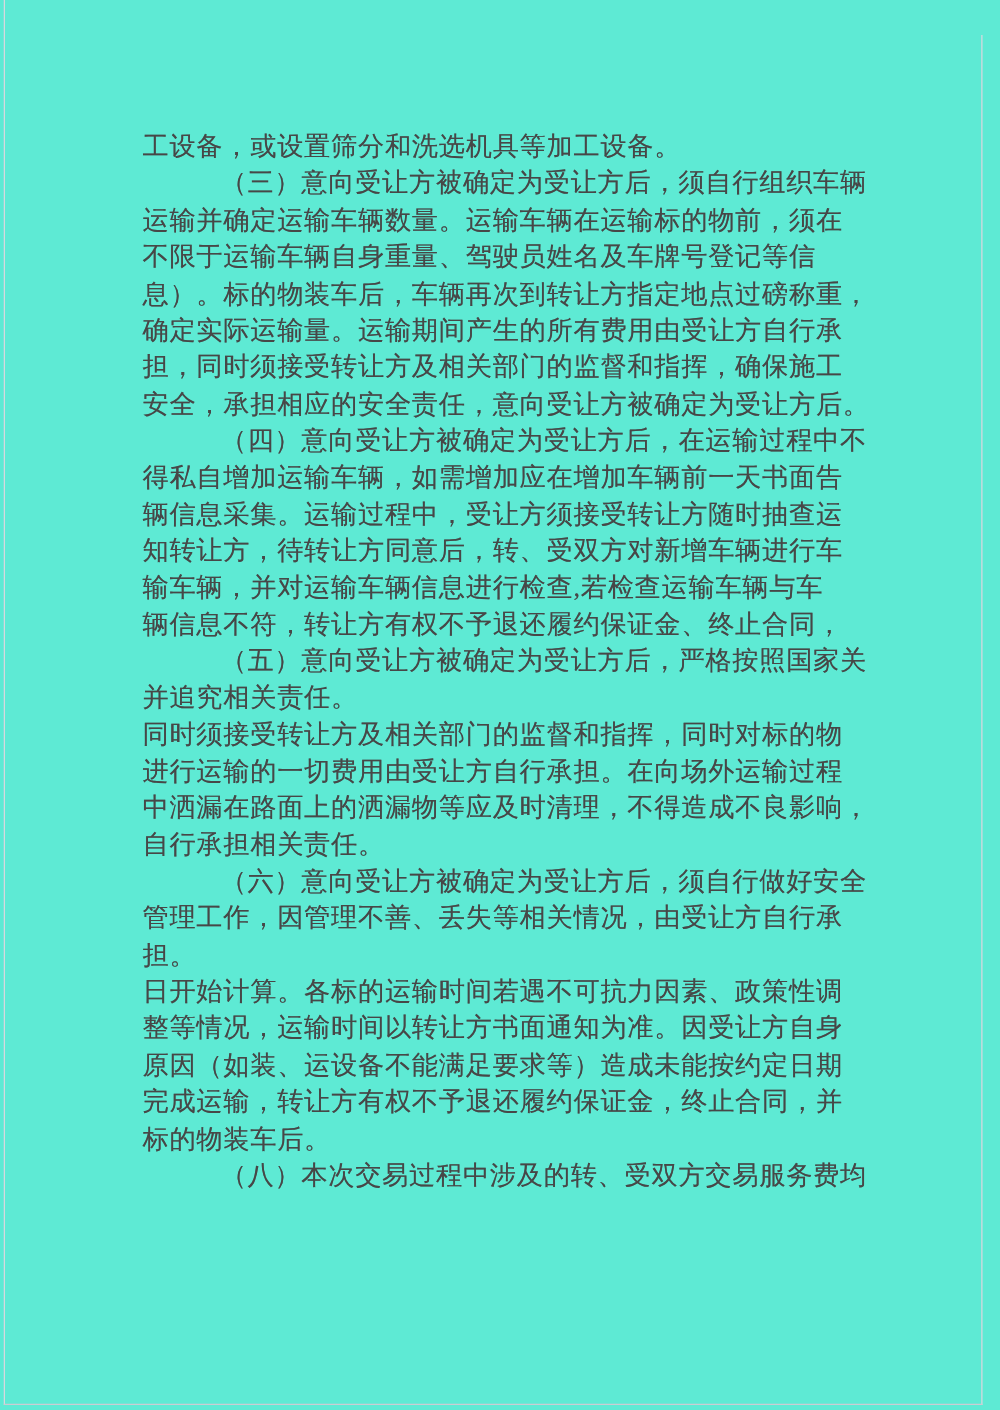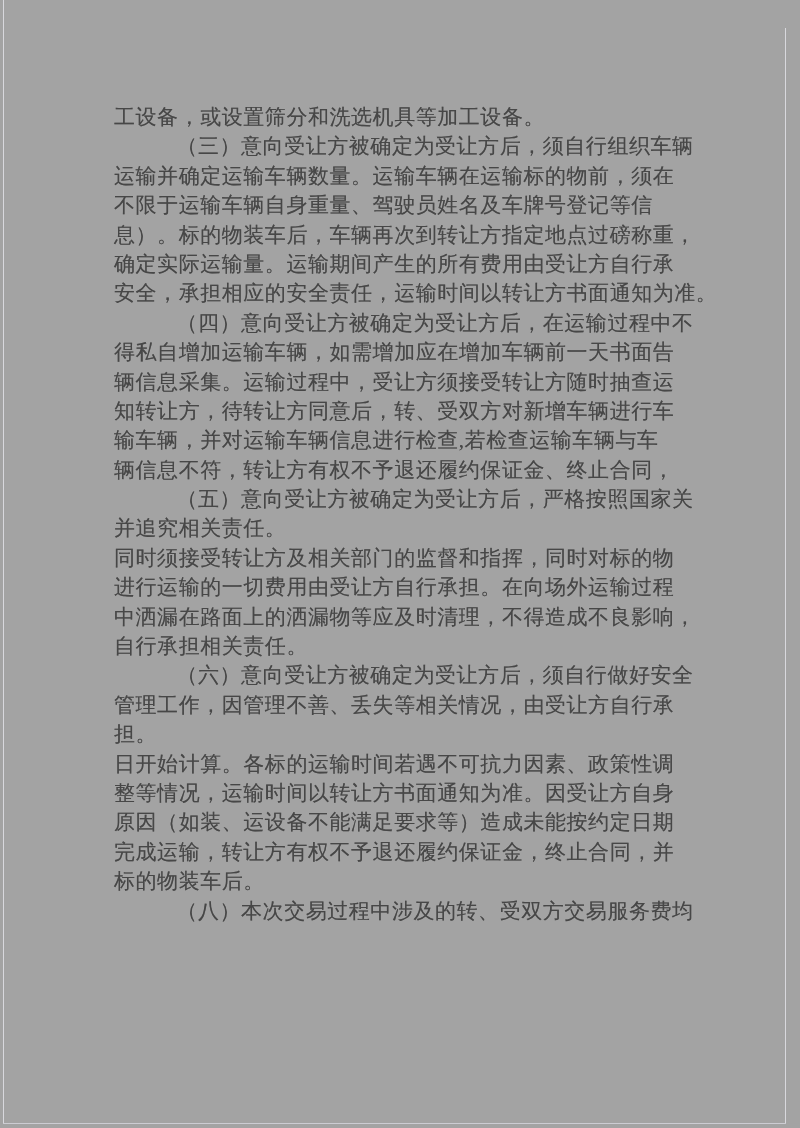--- a/index.html
+++ b/index.html
@@ -12,21 +12,21 @@
     position: relative;
     background: #fbfbfc;
     font-family: "Liberation Serif", "DejaVu Serif", serif;
     overflow: hidden;
   }
   .scan-page {
     position: absolute;
     left: 0; top: 0;
     width: 800px;
     height: 1128px;
-    background: #a3a3a3;
+    background: #5eead4;
   }
   
   .edge {
     position: absolute;
     background: #d8d8dd;
   }
   .edge-left   { left: 3px;  top: 0;      width: 1px;  height: 1124px; }
   .edge-right  { left: 785px; top: 28px;  width: 1px;  height: 1096px; }
   .edge-bottom { left: 3px;  top: 1123px; width: 783px; height: 1px; background:#ccccd2; }
 
@@ -59,21 +59,22 @@
   <div class="edge edge-right"></div>
   <div class="edge edge-bottom"></div>
 
   <div class="text-block">
       <div class="line">工设备，或设置筛分和洗选机具等加工设备。</div>
       <div class="line indent">（三）意向受让方被确定为受让方后，须自行组织车辆</div>
       <div class="line">运输并确定运输车辆数量。运输车辆在运输标的物前，须在</div>
       <div class="line">不限于运输车辆自身重量、驾驶员姓名及车牌号登记等信</div>
       <div class="line">息）。标的物装车后，车辆再次到转让方指定地点过磅称重，</div>
       <div class="line">确定实际运输量。运输期间产生的所有费用由受让方自行承</div>
-      <div class="line">安全，承担相应的安全责任，运输时间以转让方书面通知为准。</div>
+      <div class="line">担，同时须接受转让方及相关部门的监督和指挥，确保施工</div>
+      <div class="line">安全，承担相应的安全责任，意向受让方被确定为受让方后。</div>
       <div class="line indent">（四）意向受让方被确定为受让方后，在运输过程中不</div>
       <div class="line">得私自增加运输车辆，如需增加应在增加车辆前一天书面告</div>
       <div class="line">辆信息采集。运输过程中，受让方须接受转让方随时抽查运</div>
       <div class="line">知转让方，待转让方同意后，转、受双方对新增车辆进行车</div>
       <div class="line">输车辆，并对运输车辆信息进行检查,若检查运输车辆与车</div>
       <div class="line">辆信息不符，转让方有权不予退还履约保证金、终止合同，</div>
       <div class="line indent">（五）意向受让方被确定为受让方后，严格按照国家关</div>
       <div class="line">并追究相关责任。</div>
       <div class="line">同时须接受转让方及相关部门的监督和指挥，同时对标的物</div>
       <div class="line">进行运输的一切费用由受让方自行承担。在向场外运输过程</div>

